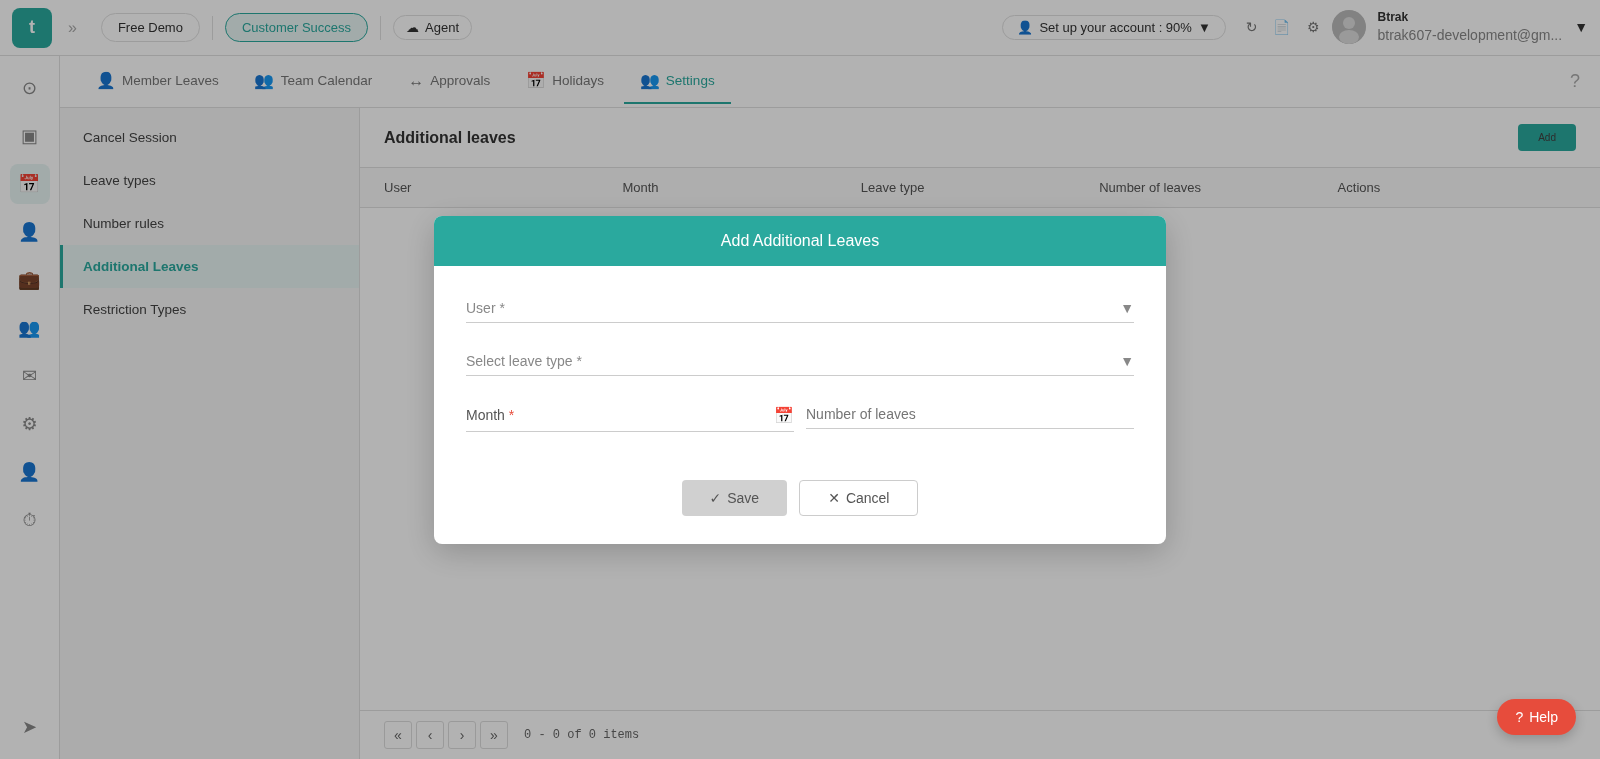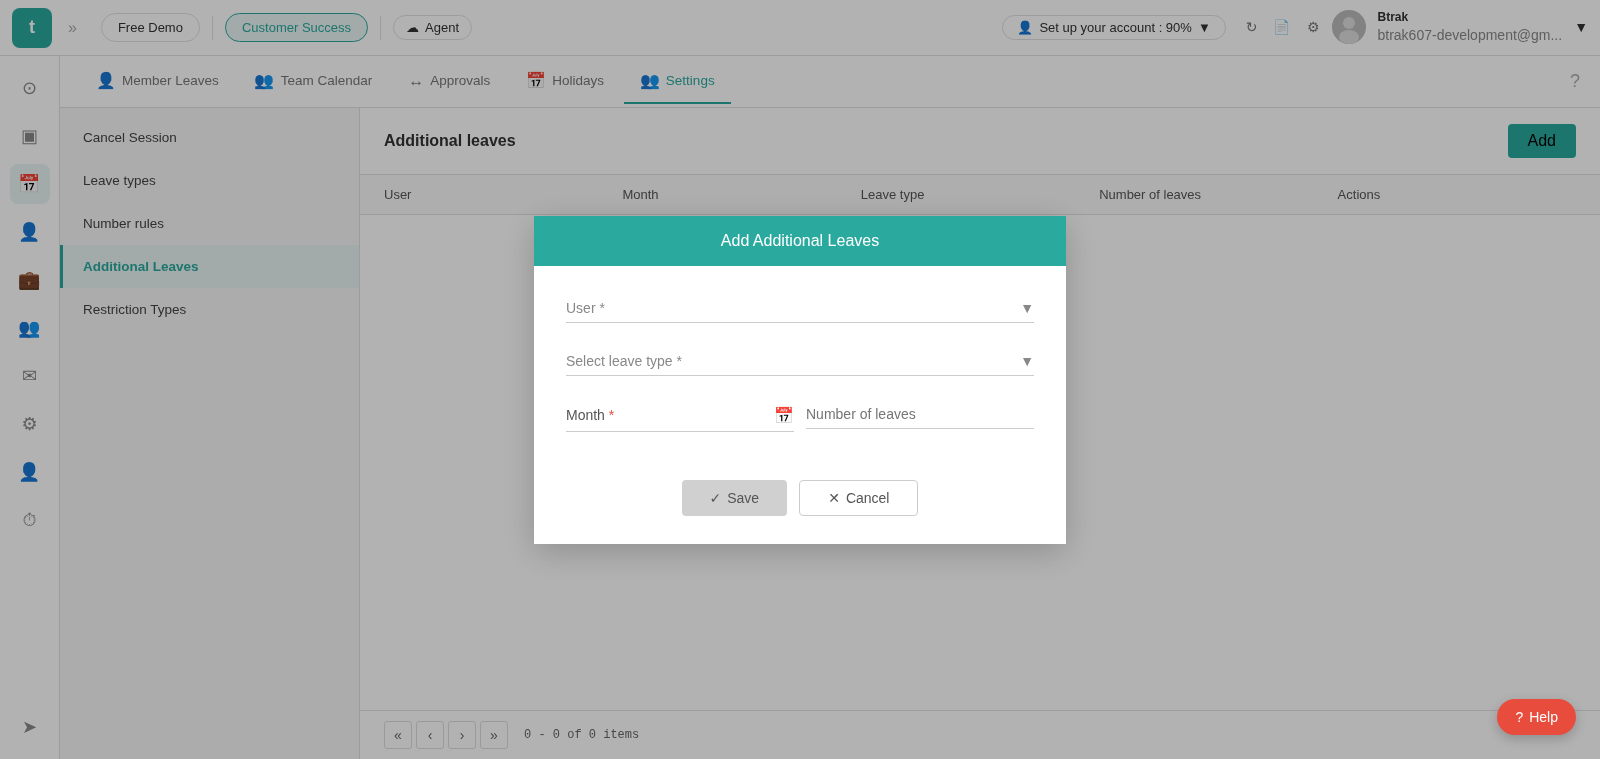--- a/index.html
+++ b/index.html
@@ -138,26 +138,26 @@
       background: #fff;
       padding: 16px 24px;
       display: flex;
       align-items: center;
       justify-content: space-between;
       border-bottom: 1px solid #e0e0e0;
     }
     .content-title { font-size: 16px; font-weight: 600; color: #333; }
     .add-btn {
       background: #2aa99e;
-      color: #000000;
+      color: #404040;
       border: none;
       padding: 8px 20px;
       border-radius: 4px;
       cursor: pointer;
-      font-size: 16px;
+      font-size: 10px;
       font-weight: 500;
     }
 
     
     .table-area { flex: 1; overflow-y: auto; background: #fff; }
     .table-header {
       display: grid;
       grid-template-columns: 1fr 1fr 1fr 1fr 1fr;
       padding: 12px 24px;
       border-bottom: 1px solid #e0e0e0;
@@ -203,22 +203,22 @@
       background: rgba(0,0,0,0.3);
       z-index: 100;
       display: flex;
       align-items: center;
       justify-content: center;
     }
 
     
     .modal {
       background: #fff;
-      border-radius: 0;
-      width: 532px;
+      border-radius: 8px;
+      width: 732px;
       box-shadow: 0 8px 32px rgba(0,0,0,0.2);
       overflow: hidden;
     }
     .modal-header {
       background: #2aa99e;
       padding: 16px 24px;
       color: white;
       font-size: 16px;
       font-weight: 500;
       text-align: center;

